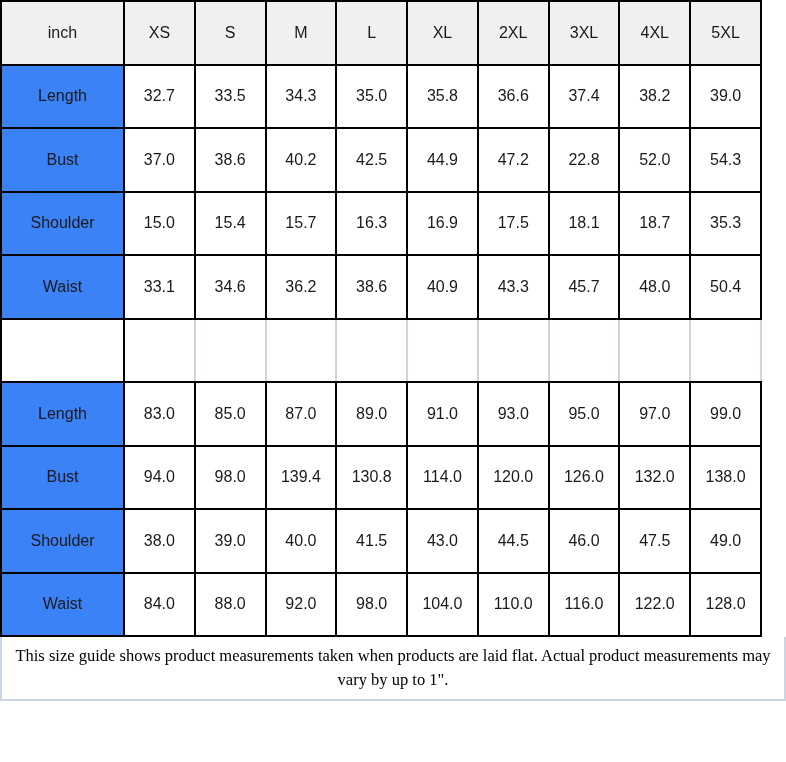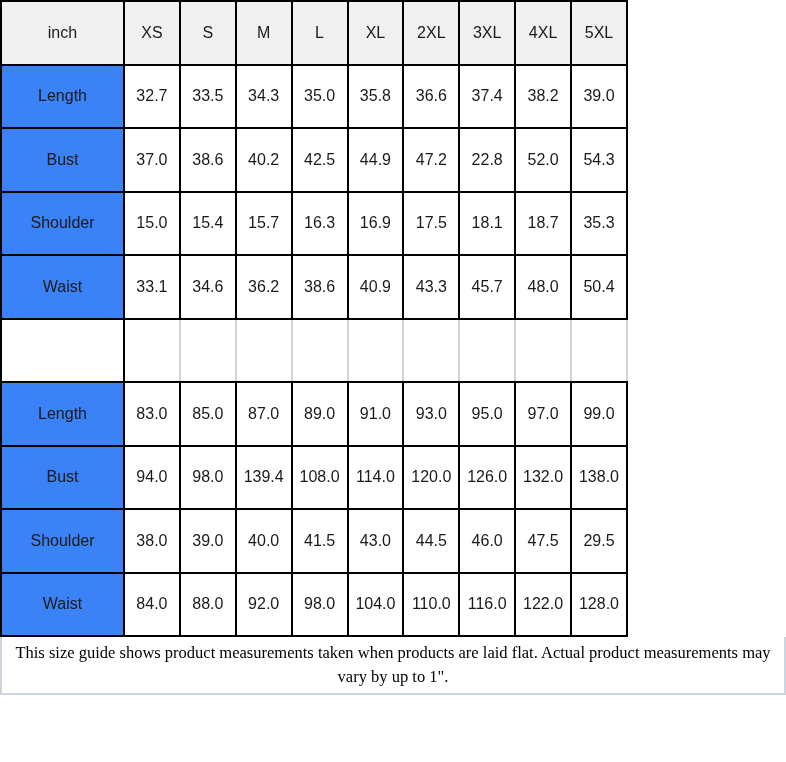--- a/index.html
+++ b/index.html
@@ -1,18 +1,18 @@
 <!DOCTYPE html>
 <html><head>
 <meta charset="utf-8">
 <style>
   html,body{margin:0;padding:0;background:#ffffff;}
   .wrap{width:786px;}
   table{
-    width:628px;
+    width:762px;
     border-collapse:collapse;
     table-layout:fixed;
     font-family:"Liberation Sans", sans-serif;
   }
   col.c0{width:123px;}
   th,td{
     border:2px solid #000000;
     height:61.5px;
     padding:0;
     text-align:center;
@@ -33,21 +33,21 @@
     border:2px solid #cdd6e0;
     border-top:none;
     display:flex;
     align-items:center;
     justify-content:center;
     text-align:center;
     font-family:"Liberation Serif", serif;
     font-size:16.5px;
     line-height:1.45;
     color:#000000;
-    padding:1px 8px;
+    padding:7px 8px;
   }
 </style>
 </head>
 <body>
 
 <div class="wrap">
   <table>
     <colgroup>
       <col class="c0">
         <col>
@@ -152,39 +152,39 @@
       <td>95.0</td>
       <td>97.0</td>
       <td>99.0</td>
     </tr>
 
     <tr>
       <td class="l">Bust</td>
       <td>94.0</td>
       <td>98.0</td>
       <td>139.4</td>
-      <td>108.0</td>
+      <td>130.8</td>
       <td>114.0</td>
       <td>120.0</td>
       <td>126.0</td>
       <td>132.0</td>
       <td>138.0</td>
     </tr>
 
     <tr>
       <td class="l">Shoulder</td>
       <td>38.0</td>
       <td>39.0</td>
       <td>40.0</td>
       <td>41.5</td>
       <td>43.0</td>
       <td>44.5</td>
       <td>46.0</td>
       <td>47.5</td>
-      <td>29.5</td>
+      <td>49.0</td>
     </tr>
 
     <tr>
       <td class="l">Waist</td>
       <td>84.0</td>
       <td>88.0</td>
       <td>92.0</td>
       <td>98.0</td>
       <td>104.0</td>
       <td>110.0</td>

